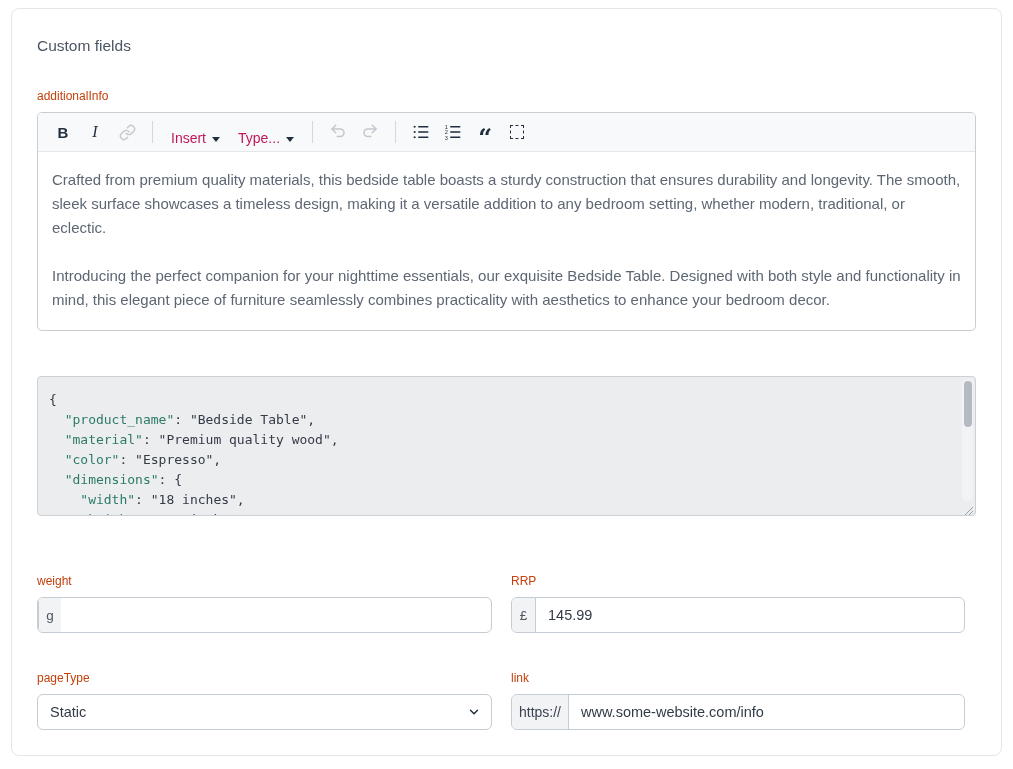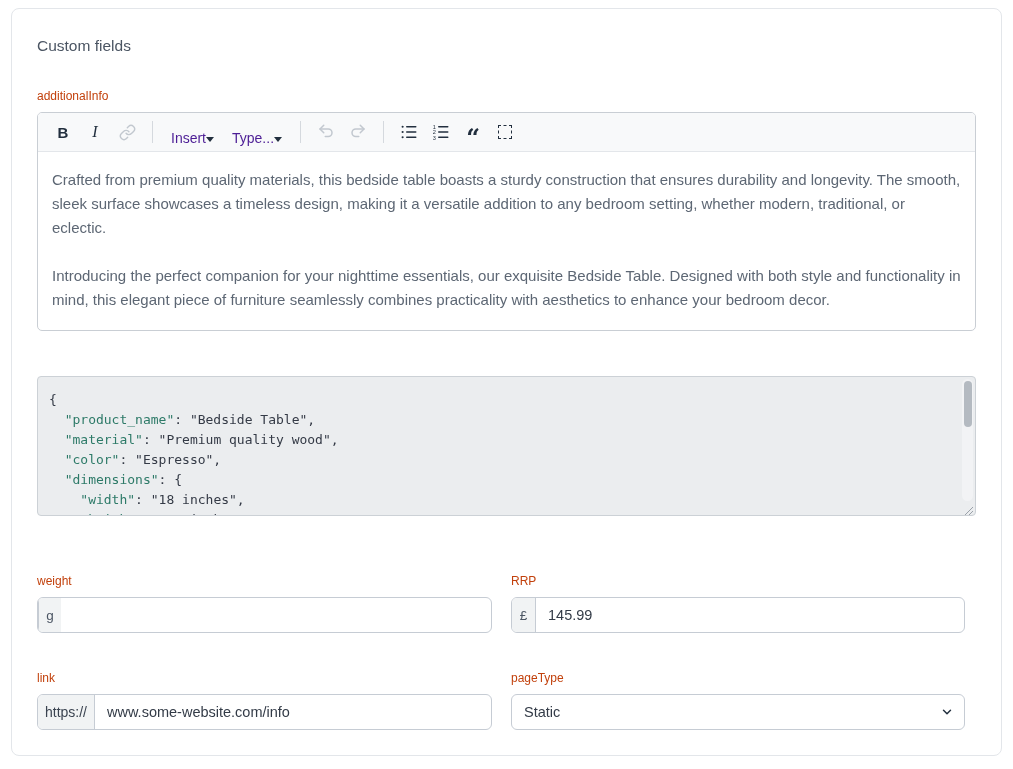--- a/index.html
+++ b/index.html
@@ -58,21 +58,21 @@
     font-size: 15px;
     cursor: pointer;
     padding: 0 5px;
     border-radius: 3px;
   }
   .tb-btn svg { width: 17px; height: 17px; }
   .tb-btn.disabled { color: #c2c8cf; }
   .tb-bold { font-weight: 800; font-size: 15px; }
   .tb-italic { font-style: italic; font-family: "Liberation Serif", serif; font-size: 16px; }
   .tb-divider { width: 1px; height: 22px; background: #d5d9de; margin: 0 8px; }
-  .tb-dropdown { display: flex; align-items: center; font-size: 14px; color: #4c1d95; padding: 0 8px; margin-top: 12px; }
+  .tb-dropdown { display: flex; align-items: center; gap: 6px; font-size: 14px; color: #be185d; padding: 0 8px; margin-top: 12px; }
   .tb-caret { width: 0; height: 0; border-left: 4px solid transparent; border-right: 4px solid transparent; border-top: 5px solid #222f3e; margin-top: 2px; }
   .tb-quote { font-family: "DejaVu Serif", serif; font-weight: 700; font-size: 24px; line-height: 10px; padding-top: 12px; }
   .tb-dashed-square { width: 14px; height: 14px; border: 1px dashed #222f3e; }
 
   .editor-content {
     padding: 16px 14px 18px 14px;
     min-height: 162px;
   }
   .editor-content p {
     font-size: 15px;
@@ -284,33 +284,33 @@
       <div class="field-label">RRP</div>
       <div class="input-group">
         <span class="addon addon-prefix addon-currency">£</span>
         <input type="text" value="145.99" style="">
       </div>
     </div>
   </div>
 
   <div class="row">
     <div>
-      <div class="field-label">link</div>
-      <div class="input-group">
-        <span class="addon addon-prefix addon-protocol">https://</span>
-        <input type="text" value="www.some-website.com/info" style="">
-      </div>
-    </div>
-    <div>
       <div class="field-label">pageType</div>
       <div class="select-wrap">
         <select>
           <option>Static</option>
         </select>
         <span class="select-chevron">
           <svg viewBox="0 0 24 24" fill="none" stroke="currentColor" stroke-width="2.5" stroke-linecap="round" stroke-linejoin="round">
             <path d="m6 9 6 6 6-6"></path>
           </svg>
         </span>
       </div>
     </div>
+    <div>
+      <div class="field-label">link</div>
+      <div class="input-group">
+        <span class="addon addon-prefix addon-protocol">https://</span>
+        <input type="text" value="www.some-website.com/info" style="">
+      </div>
+    </div>
   </div>
 </div>
 
 </body></html>

